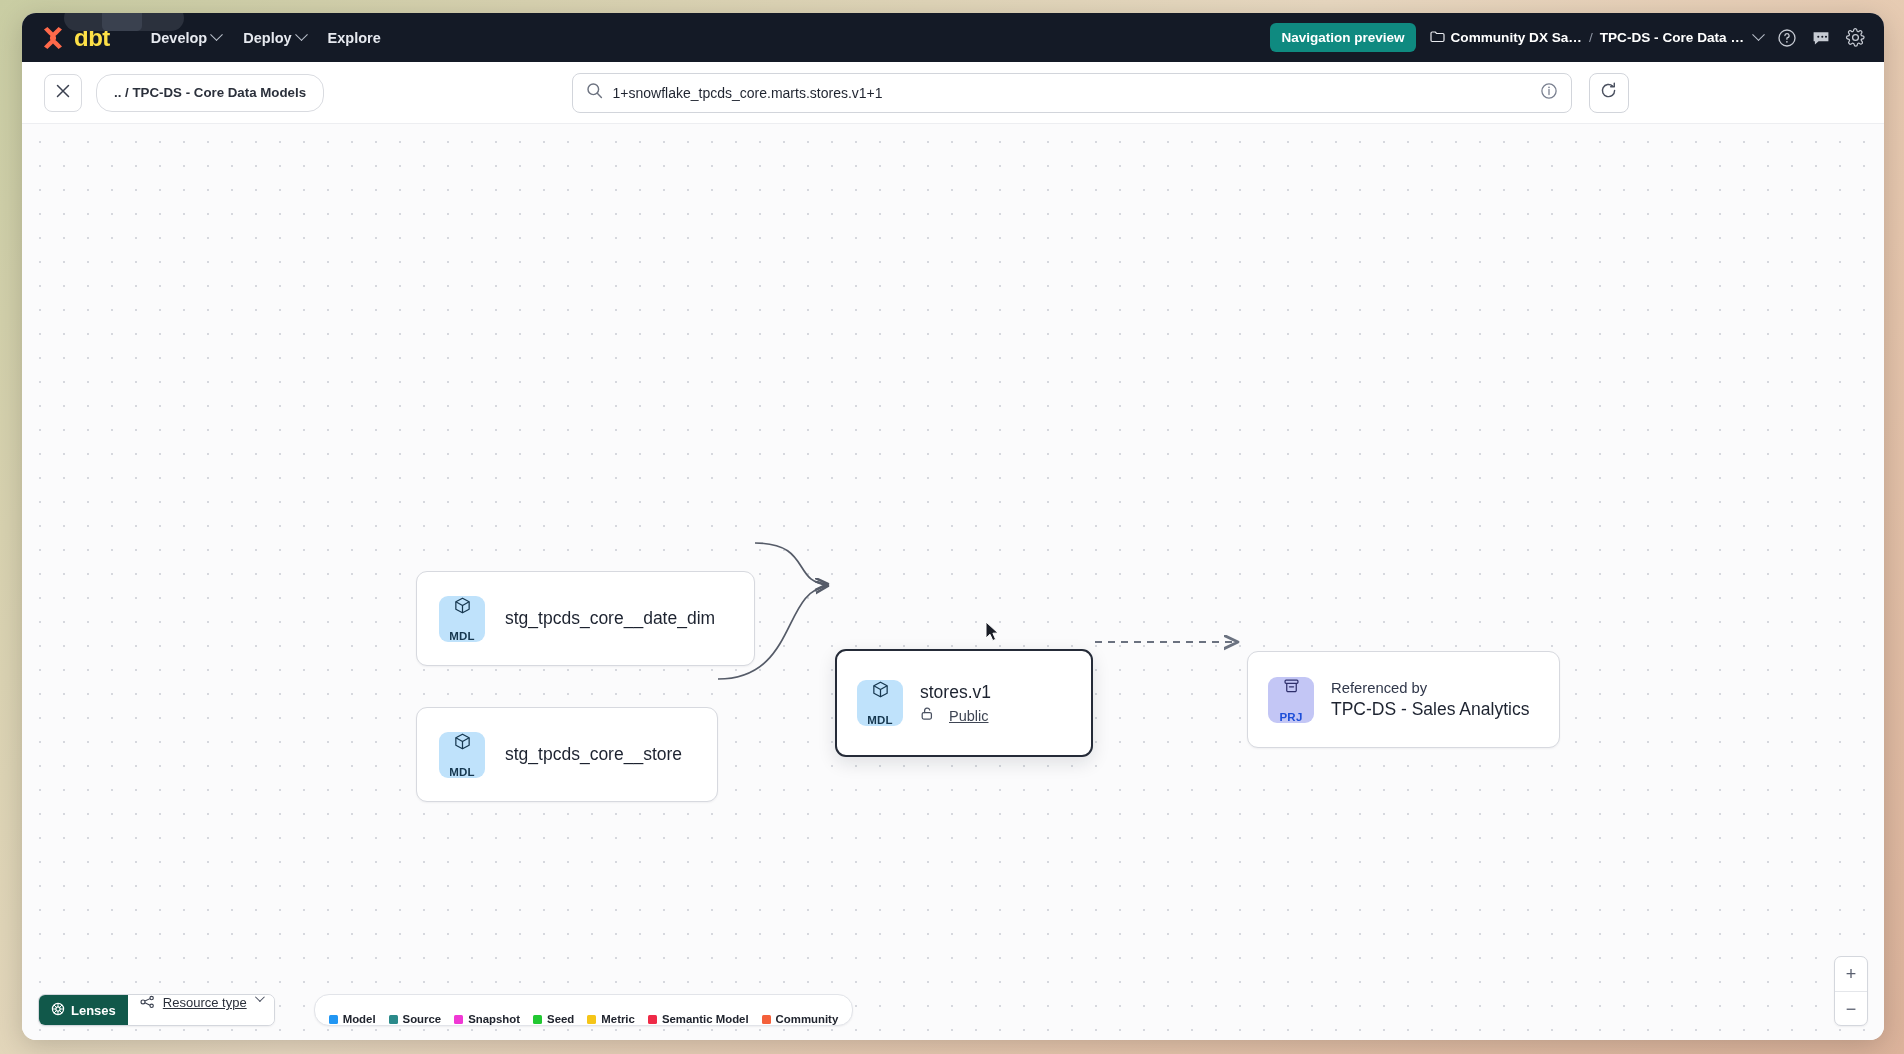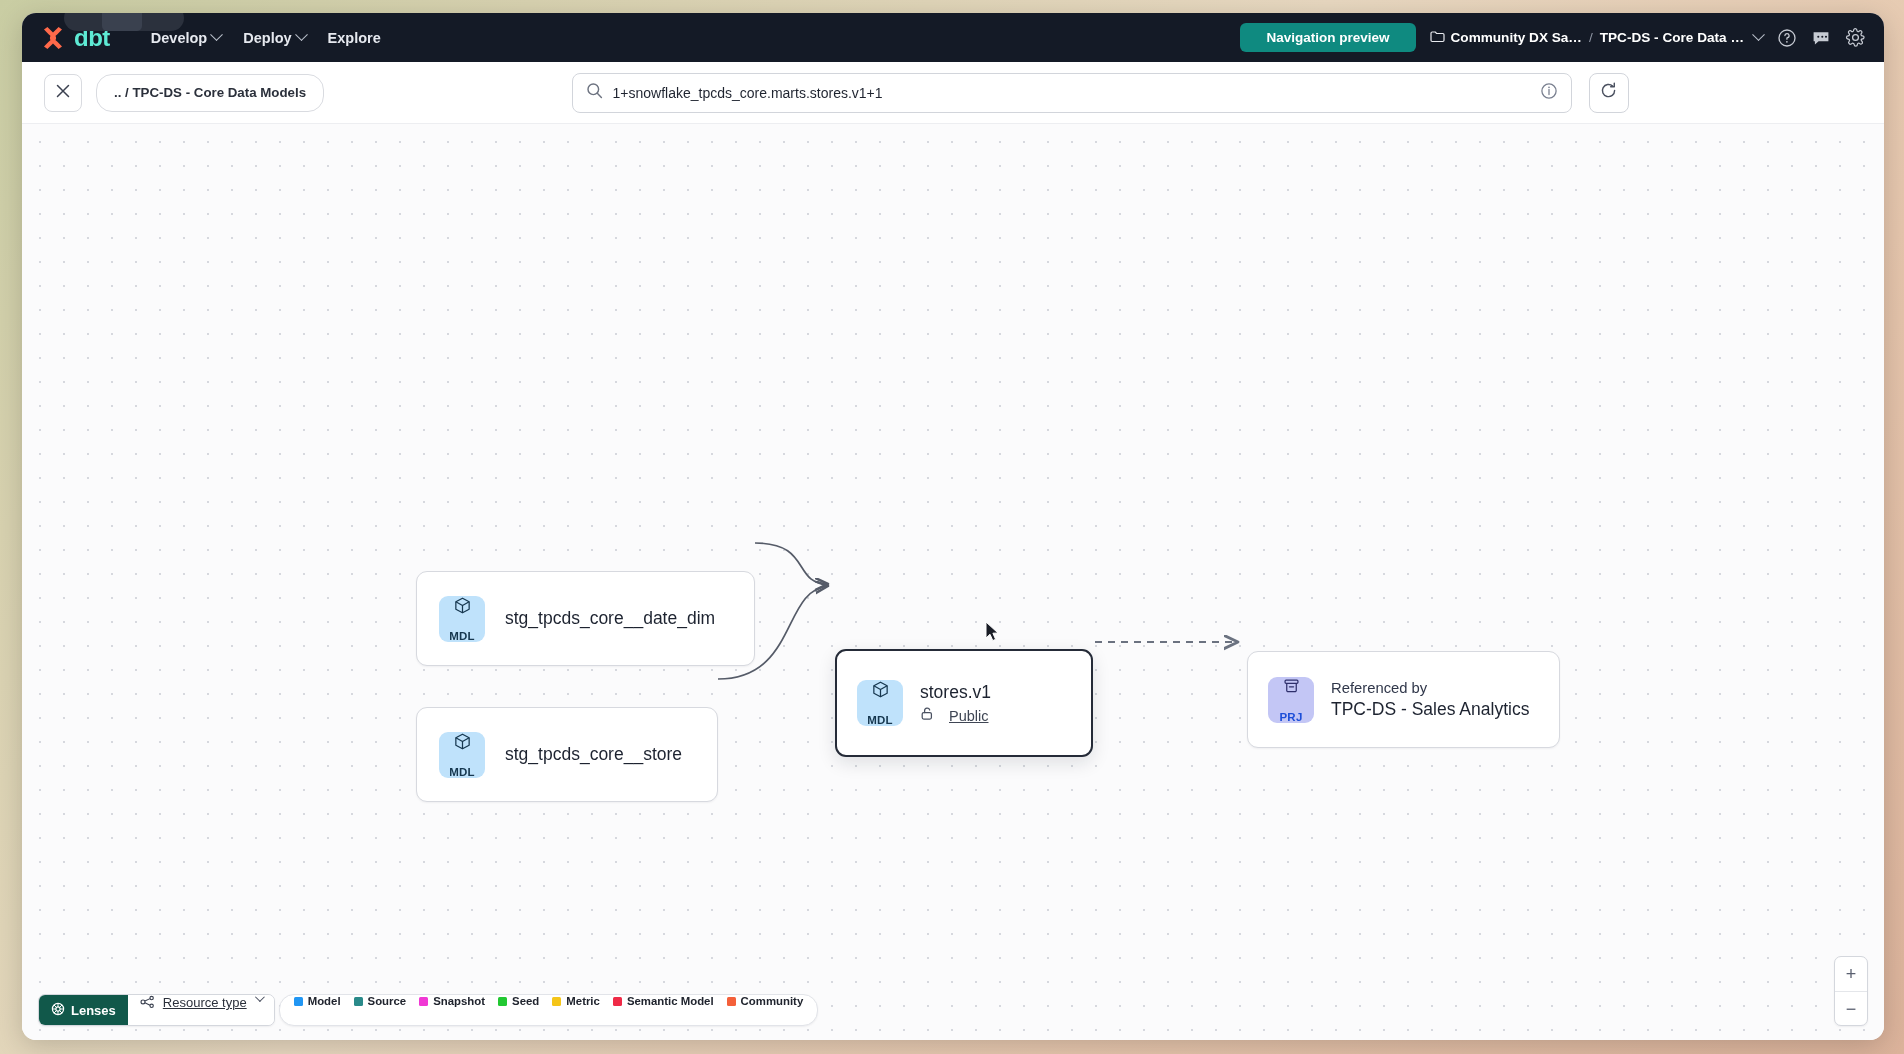--- a/index.html
+++ b/index.html
@@ -29,33 +29,33 @@
     height: 49px;
     background: #141a26;
     display: flex; align-items: center;
     flex: 0 0 auto;
     padding: 0 18px 0 12px;
     position: relative;
   }
   .dbt-logo { display: flex; align-items: center; gap: 8px; margin-right: 30px; padding-left: 6px;}
   .dbt-x { width: 26px; height: 26px; position: relative; }
   .dbt-x svg { display:block; }
-  .dbt-word { color: #5eead4; font-size: 24px; font-weight: 700; letter-spacing: -0.5px; }
+  .dbt-word { color: #fde047; font-size: 24px; font-weight: 700; letter-spacing: -0.5px; }
   .nav-item {
     color: #e6e9ef; font-size: 14.5px; font-weight: 600;
     display: flex; align-items: center; gap: 5px;
     padding: 7px 11px; border-radius: 6px; cursor: pointer;
     white-space: nowrap;
   }
   .chev { width: 9px; height: 9px; border-right: 1.6px solid #b9bfca; border-bottom: 1.6px solid #b9bfca;
           transform: rotate(45deg) translate(-2px,-2px); display:inline-block; }
   .nav-right { margin-left: auto; display: flex; align-items: center; gap: 14px; }
   #nav-preview-badge {
     background: #0f8a80; color: #fff; font-size: 13.5px; font-weight: 600;
-    padding: 7px 26px; border-radius: 6px; cursor: pointer; white-space: nowrap;
+    padding: 7px 11px; border-radius: 6px; cursor: pointer; white-space: nowrap;
   }
   .breadcrumb-nav { display: flex; align-items: center; gap: 7px; color: #fff; font-size: 13.6px; font-weight: 700; }
   .breadcrumb-nav .sep { color: #8e95a3; font-weight: 400; }
   .breadcrumb-nav .crumb { cursor: pointer; white-space: nowrap; display: flex; align-items: center; gap: 6px; }
   .breadcrumb-nav .crumb.project { font-weight: 600; }
   .icon-btn-dark { cursor: pointer; display:flex; align-items:center; justify-content:center; opacity:.92; }
   .tab-chip {
     position: absolute; left: 42px; top: -8px; width: 120px; height: 26px;
     background: #2b313d; border-radius: 13px;
   }
@@ -146,22 +146,23 @@
     display: flex; align-items: center; gap: 6px; padding: 0 12px; cursor: pointer;
   }
   #resource-type-button {
     background: #fff; color: #2b303b; font-size: 13px; font-weight: 500;
     display: flex; align-items: flex-start; gap: 8px; padding: 0 12px; cursor: pointer; text-decoration: underline;
   }
   .chev-dark { width: 7px; height: 7px; border-right: 1.6px solid #4b5161; border-bottom: 1.6px solid #4b5161;
                transform: rotate(45deg) translateY(-2px); display:inline-block; }
   #legend {
     height: 32px; background: #fff; border: 1px solid #e2e4e9; border-radius: 15px;
-    display: flex; align-items: flex-start; gap: 13px; padding: 0 14px;
+    display: flex; align-items: flex-end; gap: 13px; padding: 0 14px;
     box-shadow: 0 1px 2px rgba(16,24,40,.06);
+    margin-left: 35px;
   }
   .legend-item { display: flex; align-items: center; gap: 5px; font-size: 11.4px; color: #20242e; font-weight: 600; white-space: nowrap; }
   .legend-swatch { width: 9px; height: 9px; border-radius: 1.5px; flex: 0 0 auto; }
 
   #zoom-controls {
     position: absolute; right: 16px; bottom: 14px; z-index: 5;
     width: 34px; border: 1px solid #d4d7dd; border-radius: 7px;
     background: #fff; overflow: hidden; box-shadow: 0 1px 2px rgba(16,24,40,.06);
   }
   .zoom-btn {

